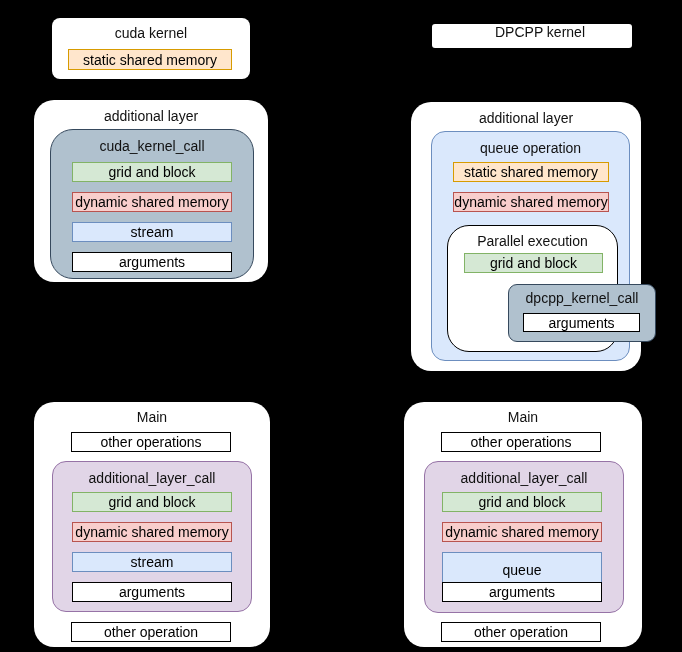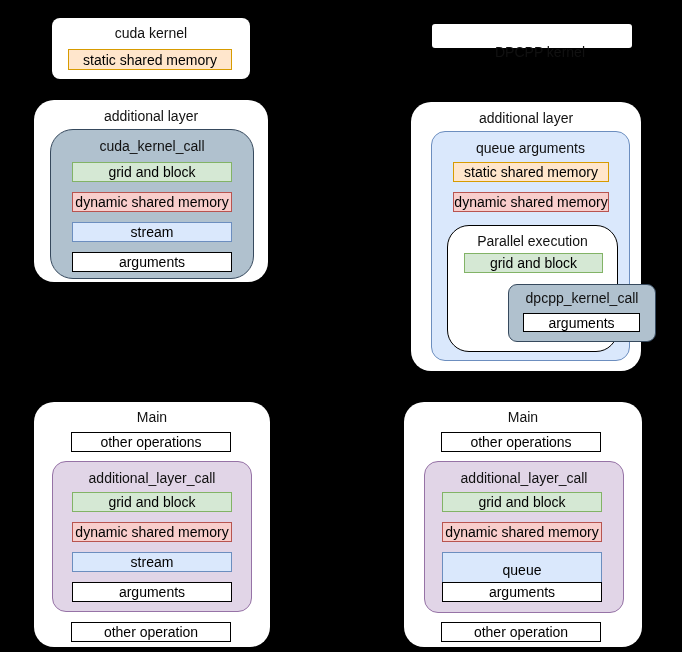--- a/index.html
+++ b/index.html
@@ -74,28 +74,28 @@
       <div class="item" style="left: 19px; top: 30px; width: 160px; height: 20px; background: rgb(213, 232, 212); border-color: rgb(130, 179, 102);">grid and block</div>
       <div class="item" style="left: 19px; top: 60px; width: 160px; height: 20px; background: rgb(248, 206, 204); border-color: rgb(184, 84, 80);">dynamic shared memory</div>
       <div class="item" style="left: 19px; top: 90px; width: 160px; height: 20px; background: rgb(218, 232, 252); border-color: rgb(108, 142, 191);">stream</div>
       <div class="item" style="left: 19px; top: 120px; width: 160px; height: 20px; background: rgb(255, 255, 255); border-color: rgb(0, 0, 0);">arguments</div>
     </div>
 
     <div class="item" style="left: 37px; top: 220px; width: 160px; height: 20px; background: rgb(255, 255, 255); border-color: rgb(0, 0, 0);">other operation</div>
   </div>
 
   <div class="panel" style="left:432px;top:24px;width:200px;height:24px;border-radius:3px;">
-    <div class="title" style="top:20px;padding-left:16px;">DPCPP kernel</div>
+    <div class="title" style="top:0;padding-left:16px;">DPCPP kernel</div>
   </div>
 
   <div class="panel" style="left:411px;top:102px;width:230px;height:269px;border-radius:20px;">
     <div class="title" style="top:8px;">additional layer</div>
 
     <div class="container" style="left: 20px; top: 29px; width: 197px; height: 228px; border-radius: 14px; background: rgb(218, 232, 252); border-color: rgb(108, 142, 191);">
-      <div class="title" style="top:8px;">queue arguments</div>
+      <div class="title" style="top:8px;">queue operation</div>
 
       <div class="item" style="left: 21px; top: 30px; width: 156px; height: 20px; background: rgb(255, 230, 204); border-color: rgb(215, 155, 0);">static shared memory</div>
       <div class="item" style="left: 21px; top: 60px; width: 156px; height: 20px; background: rgb(248, 206, 204); border-color: rgb(184, 84, 80);">dynamic shared memory</div>
 
       <div class="container" style="left:15px;top:93px;width:169px;height:125px;border-radius:22px;background:#fff;border-color:#000;">
         <div class="title" style="top:7px;">Parallel execution</div>
         <div class="item" style="left: 16px; top: 27px; width: 139px; height: 20px; background: rgb(213, 232, 212); border-color: rgb(130, 179, 102);">grid and block</div>
 
         <div class="container" style="left: 12px; top: 58px; width: 146px; height: 56px; border-radius: 9px; background: rgb(176, 193, 206); border-color: rgb(54, 73, 93); margin-left: 48px;">
           <div class="title" style="top:5px;">dpcpp_kernel_call</div>

